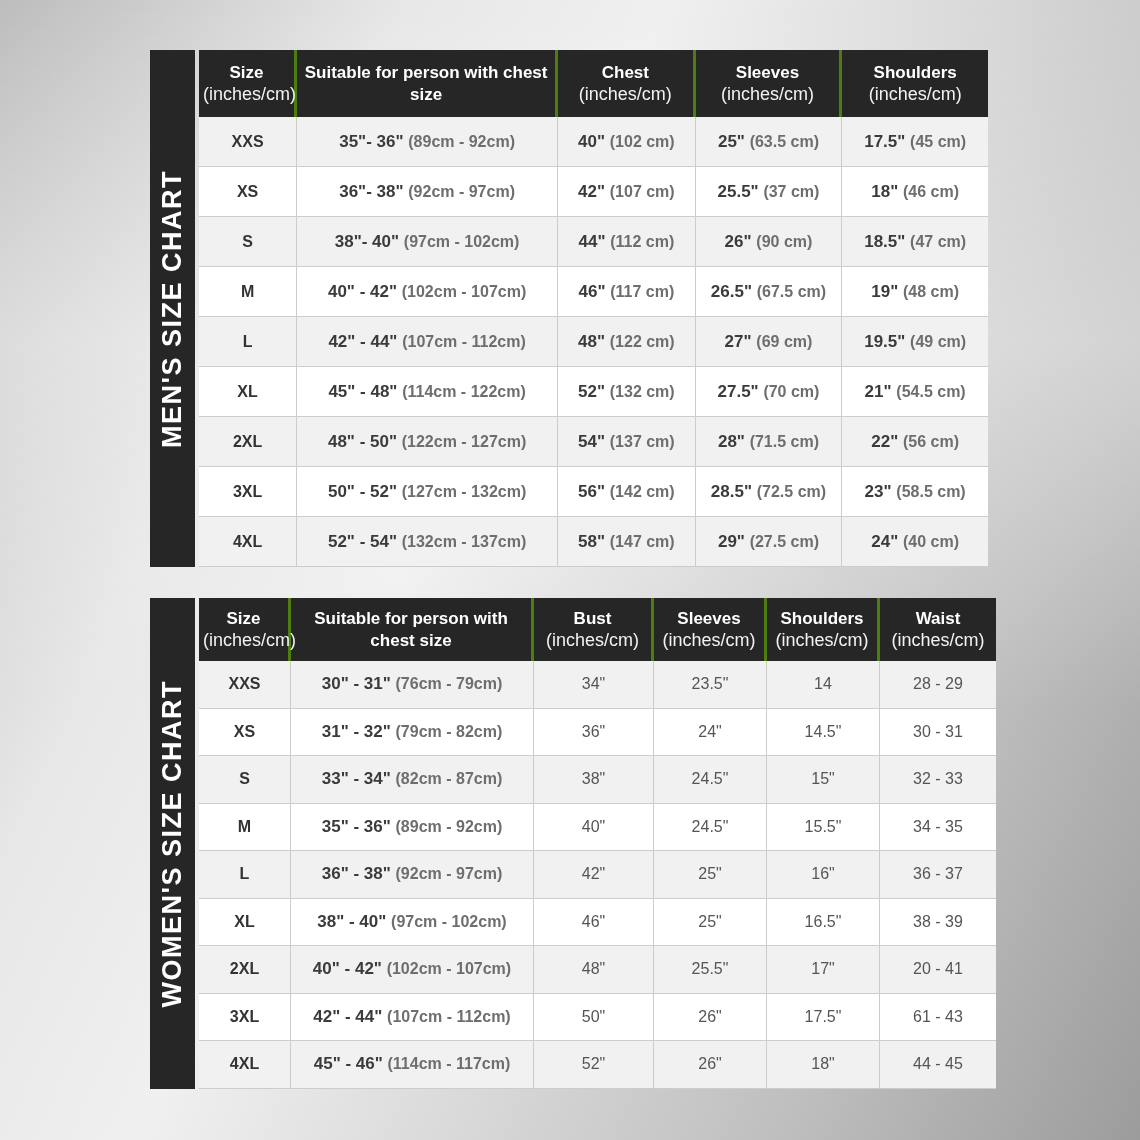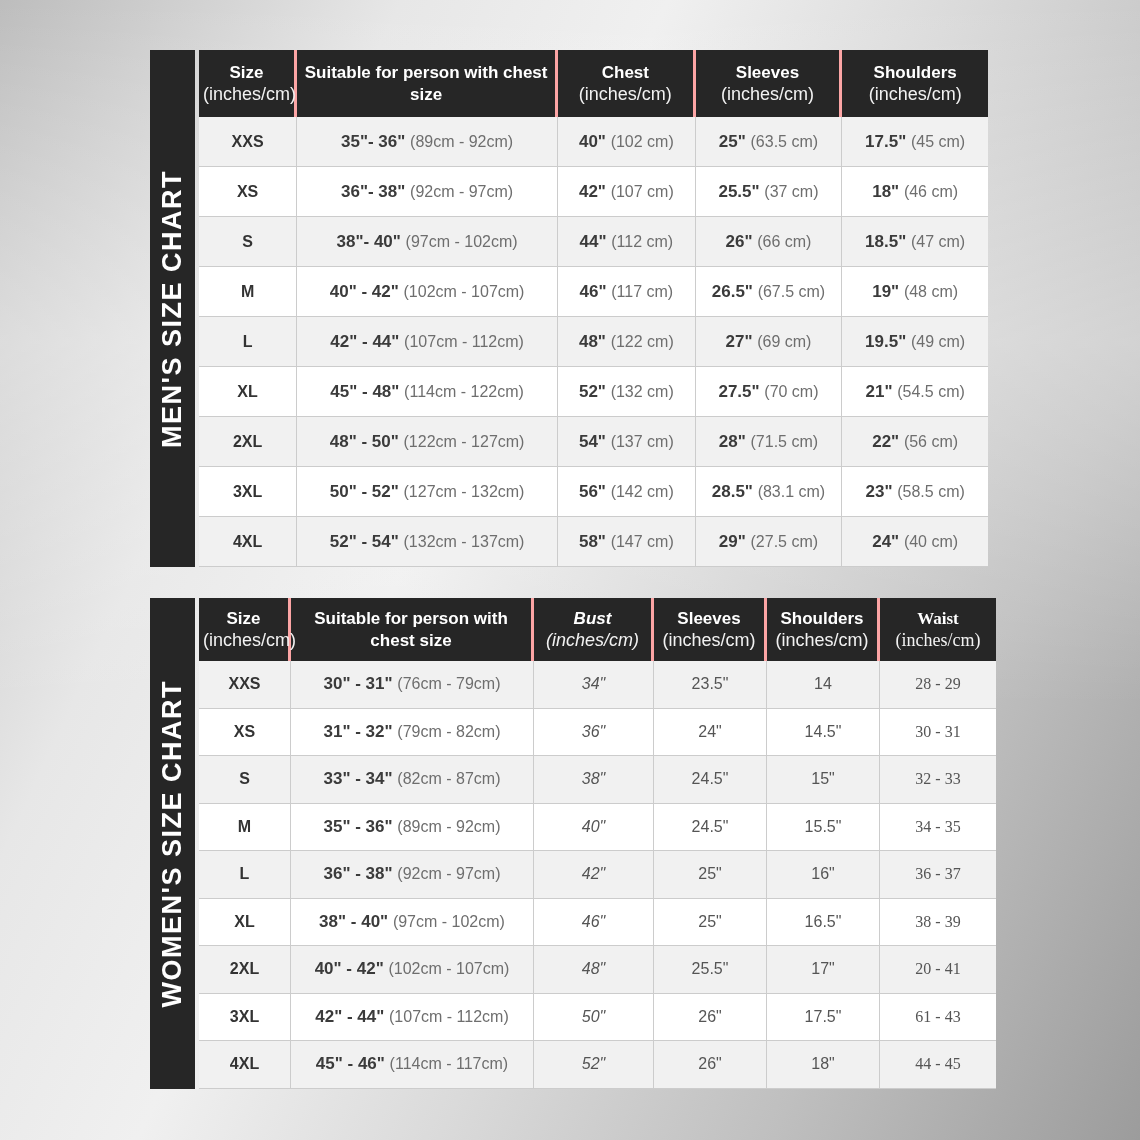--- a/index.html
+++ b/index.html
@@ -18,51 +18,51 @@
     display:flex;align-items:center;justify-content:center;
   }
   .side-label span{
     writing-mode:vertical-rl;transform:rotate(180deg);
     color:#ffffff;font-weight:700;font-size:27px;letter-spacing:1.5px;white-space:nowrap;
   }
   table{border-collapse:separate;border-spacing:0;table-layout:fixed;width:789px;}
   th,td{box-sizing:border-box;vertical-align:middle;text-align:center;padding:2px 4px;}
   thead th{
     background:#262626;color:#ffffff;height:67px;
-    border-right:3px solid #fca5a5;
+    border-right:3px solid #4d7c0f;
   }
   .t1 thead th{height:63px;}
   thead th:last-child{border-right:none;}
   .h-main{font-size:17px;font-weight:700;line-height:1.25;}
   .h-sub{font-size:18px;font-weight:400;color:#f2f2f2;margin-top:1px;}
   tbody td{
     height:50px;background:#ffffff;
     border-right:1px solid #cccccc;border-bottom:1px solid #cccccc;
     white-space:nowrap;
   }
   .t1 tbody td{height:47.5px;}
   tbody td:last-child{border-right:none;}
   tbody tr:nth-child(odd) td{background:#f1f1f1;}
   .c-size{font-size:16px;font-weight:700;color:#333333;}
   .v-b{font-size:17px;font-weight:700;color:#3b3b3b;}
-  .v-n{font-size:16px;font-weight:400;color:#6e6e6e;}
+  .v-n{font-size:16px;font-weight:700;color:#6e6e6e;}
   .c-plain{font-size:16px;font-weight:400;color:#555555;}
   
   .t0 th:nth-child(1),.t0 td:nth-child(1){width:97px;}
   .t0 th:nth-child(2),.t0 td:nth-child(2){width:258px;}
   .t0 th:nth-child(3),.t0 td:nth-child(3){width:136px;}
   .t0 th:nth-child(4),.t0 td:nth-child(4){width:145px;}
   .t0 th:nth-child(5),.t0 td:nth-child(5){width:144px;}
   
   .t1 th:nth-child(1),.t1 td:nth-child(1){width:92px;}
   .t1 th:nth-child(2),.t1 td:nth-child(2){width:243px;}
-  .t1 th:nth-child(3),.t1 td:nth-child(3){width:120px;font-style:italic;}
+  .t1 th:nth-child(3),.t1 td:nth-child(3){width:120px;}
   .t1 th:nth-child(4),.t1 td:nth-child(4){width:113px;}
   .t1 th:nth-child(5),.t1 td:nth-child(5){width:113px;}
-  .t1 th:nth-child(6),.t1 td:nth-child(6){width:116px;font-family:Liberation Serif, serif;}
+  .t1 th:nth-child(6),.t1 td:nth-child(6){width:116px;}
 </style>
 </head>
 <body>
 
 <div class="section men">
   <div class="side-label">
     <span>MEN'S SIZE CHART</span>
   </div>
   <table class="t0">
       <thead>
@@ -100,21 +100,21 @@
           <td class="c-size">XS</td>
           <td><span class="v-b">36"- 38" </span><span class="v-n">(92cm - 97cm)</span></td>
           <td><span class="v-b">42" </span><span class="v-n">(107 cm)</span></td>
           <td><span class="v-b">25.5" </span><span class="v-n">(37 cm)</span></td>
           <td><span class="v-b">18" </span><span class="v-n">(46 cm)</span></td>
         </tr>
         <tr>
           <td class="c-size">S</td>
           <td><span class="v-b">38"- 40" </span><span class="v-n">(97cm - 102cm)</span></td>
           <td><span class="v-b">44" </span><span class="v-n">(112 cm)</span></td>
-          <td><span class="v-b">26" </span><span class="v-n">(66 cm)</span></td>
+          <td><span class="v-b">26" </span><span class="v-n">(90 cm)</span></td>
           <td><span class="v-b">18.5" </span><span class="v-n">(47 cm)</span></td>
         </tr>
         <tr>
           <td class="c-size">M</td>
           <td><span class="v-b">40" - 42" </span><span class="v-n">(102cm - 107cm)</span></td>
           <td><span class="v-b">46" </span><span class="v-n">(117 cm)</span></td>
           <td><span class="v-b">26.5" </span><span class="v-n">(67.5 cm)</span></td>
           <td><span class="v-b">19" </span><span class="v-n">(48 cm)</span></td>
         </tr>
         <tr>
@@ -135,21 +135,21 @@
           <td class="c-size">2XL</td>
           <td><span class="v-b">48" - 50" </span><span class="v-n">(122cm - 127cm)</span></td>
           <td><span class="v-b">54" </span><span class="v-n">(137 cm)</span></td>
           <td><span class="v-b">28" </span><span class="v-n">(71.5 cm)</span></td>
           <td><span class="v-b">22" </span><span class="v-n">(56 cm)</span></td>
         </tr>
         <tr>
           <td class="c-size">3XL</td>
           <td><span class="v-b">50" - 52" </span><span class="v-n">(127cm - 132cm)</span></td>
           <td><span class="v-b">56" </span><span class="v-n">(142 cm)</span></td>
-          <td><span class="v-b">28.5" </span><span class="v-n">(83.1 cm)</span></td>
+          <td><span class="v-b">28.5" </span><span class="v-n">(72.5 cm)</span></td>
           <td><span class="v-b">23" </span><span class="v-n">(58.5 cm)</span></td>
         </tr>
         <tr>
           <td class="c-size">4XL</td>
           <td><span class="v-b">52" - 54" </span><span class="v-n">(132cm - 137cm)</span></td>
           <td><span class="v-b">58" </span><span class="v-n">(147 cm)</span></td>
           <td><span class="v-b">29" </span><span class="v-n">(27.5 cm)</span></td>
           <td><span class="v-b">24" </span><span class="v-n">(40 cm)</span></td>
         </tr>
       </tbody>

